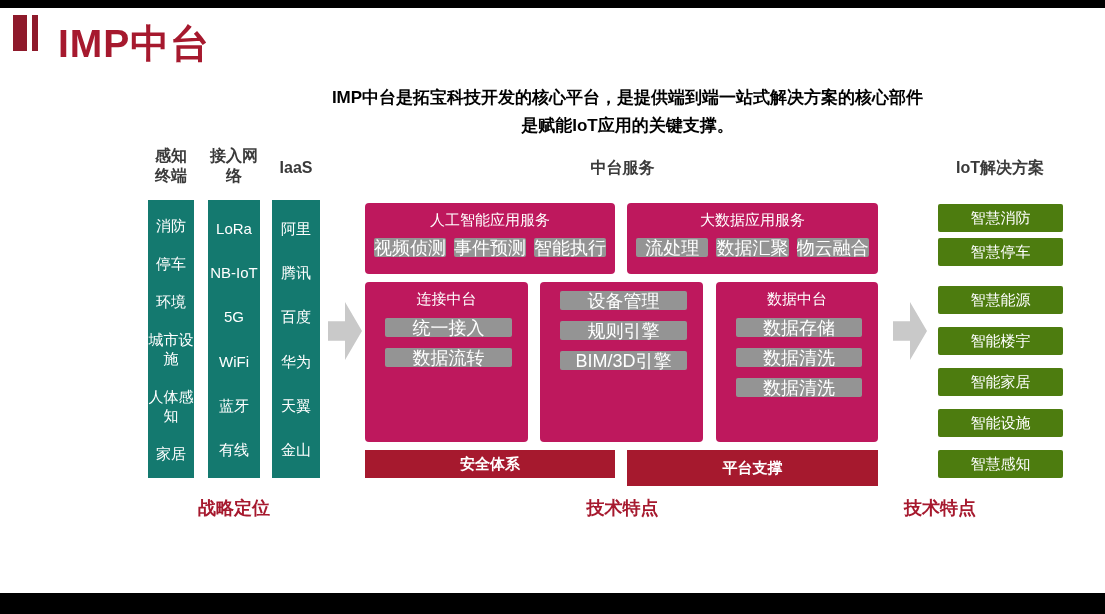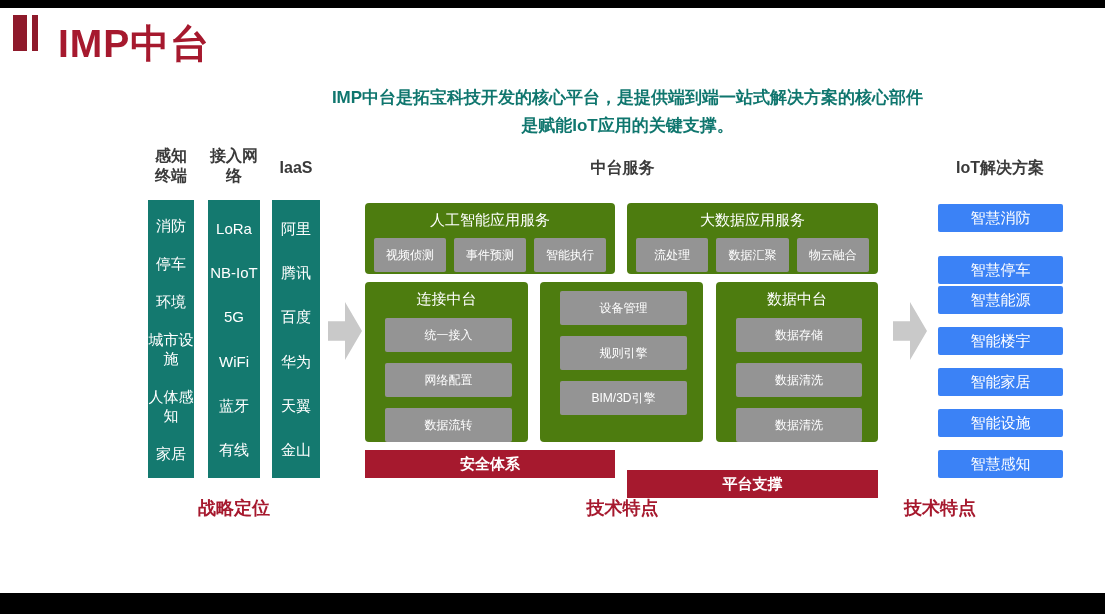--- a/index.html
+++ b/index.html
@@ -3,42 +3,42 @@
 <meta charset="utf-8">
 <style>
   html,body{margin:0;padding:0;background:#fff;}
   .canvas{position:relative;width:1105px;height:614px;background:#ffffff;overflow:hidden;
           font-family:"Liberation Sans","DejaVu Sans",sans-serif;}
   .abs{position:absolute;}
   .black-bar{background:#000000;}
   
   .accent-bar{background:#8E1A2B;}
   .slide-title{color:#A6192E;font-size:39px;font-weight:bold;letter-spacing:1px;}
-  .subtitle{color:#0f766e;font-size:17px;font-weight:bold;text-align:center;line-height:28px;}
+  .subtitle{color:#000000;font-size:17px;font-weight:bold;text-align:center;line-height:28px;}
   
   .col-header{color:#3A3A3A;font-size:16px;font-weight:bold;text-align:center;line-height:20px;}
   
   .pillar{background:#14796F;color:#fff;display:flex;flex-direction:column;justify-content:space-around;
           align-items:center;text-align:center;font-size:15px;padding:6px 0;box-sizing:border-box;}
   .pillar .p-item{width:100%;line-height:19px;word-break:break-word;}
   
   .block-arrow{background:#C9C9C9;clip-path:polygon(0 33%,50% 33%,50% 0,100% 50%,50% 100%,50% 67%,0 67%);}
   
-  .svc-box{background:#4d7c0f;border-radius:4px;color:#fff;box-sizing:border-box;}
+  .svc-box{background:#be185d;border-radius:4px;color:#fff;box-sizing:border-box;}
   .svc-title{text-align:center;font-size:15px;color:#fff;padding-top:8px;}
-  .chip{background:#949494;color:#fff;font-size:12px;display:flex;align-items:center;justify-content:center;
-        border-radius:2px;height:34px;box-sizing:border-box;white-space:nowrap;}
+  .chip{background:#949494;color:#fff;font-size:18px;display:flex;align-items:center;justify-content:center;
+        border-radius:2px;height:19px;box-sizing:border-box;white-space:nowrap;}
   .chip-row{display:flex;gap:8px;padding:8px 9px 0 9px;}
   .chip-row .chip{flex:1;}
   .chip-col{display:flex;flex-direction:column;gap:11px;padding:9px 16px 0 20px;}
   
   .red-bar{background:#A6192E;color:#fff;font-size:15px;font-weight:bold;display:flex;align-items:center;
            justify-content:center;}
   
-  .sol{background:#3b82f6;color:#fff;font-size:15px;display:flex;align-items:center;justify-content:center;
+  .sol{background:#4d7c0f;color:#fff;font-size:15px;display:flex;align-items:center;justify-content:center;
        border-radius:2px;}
   .footer-label{color:#A6192E;font-size:18px;font-weight:bold;text-align:center;}
 </style>
 </head>
 <body>
 
 <div class="canvas">
 
   <div class="abs black-bar" style="left:0;top:0;width:1105px;height:8px;"></div>
   <div class="abs black-bar" style="left:0;top:593px;width:1105px;height:21px;"></div>
@@ -99,47 +99,46 @@
       <div class="chip">流处理</div>
       <div class="chip">数据汇聚</div>
       <div class="chip">物云融合</div>
     </div>
   </div>
 
   <div class="abs svc-box" style="left:365px;top:282px;width:163px;height:160px;">
     <div class="svc-title">连接中台</div>
     <div class="chip-col">
       <div class="chip">统一接入</div>
-      <div class="chip">网络配置</div>
       <div class="chip">数据流转</div>
     </div>
   </div>
   <div class="abs svc-box" style="left:540px;top:282px;width:163px;height:160px;">
     <div class="chip-col">
       <div class="chip">设备管理</div>
       <div class="chip">规则引擎</div>
       <div class="chip">BIM/3D引擎</div>
     </div>
   </div>
   <div class="abs svc-box" style="left:716px;top:282px;width:162px;height:160px;">
     <div class="svc-title">数据中台</div>
     <div class="chip-col">
       <div class="chip">数据存储</div>
       <div class="chip">数据清洗</div>
       <div class="chip">数据清洗</div>
     </div>
   </div>
 
   <div class="abs red-bar" style="left:365px;top:450px;width:250px;height:28px;">安全体系</div>
-  <div class="abs red-bar" style="left:627px;top:450px;width:251px;height:28px;margin-top:20px;">平台支撑</div>
+  <div class="abs red-bar" style="left:627px;top:450px;width:251px;height:36px;">平台支撑</div>
 
   <div class="abs block-arrow" style="left:893px;top:302px;width:34px;height:58px;"></div>
 
   <div class="abs sol" style="left:938px;top:204px;width:125px;height:28px;">智慧消防</div>
-  <div class="abs sol" style="left:938px;top:256px;width:125px;height:28px;">智慧停车</div>
+  <div class="abs sol" style="left:938px;top:238px;width:125px;height:28px;">智慧停车</div>
   <div class="abs sol" style="left:938px;top:286px;width:125px;height:28px;">智慧能源</div>
   <div class="abs sol" style="left:938px;top:327px;width:125px;height:28px;">智能楼宇</div>
   <div class="abs sol" style="left:938px;top:368px;width:125px;height:28px;">智能家居</div>
   <div class="abs sol" style="left:938px;top:409px;width:125px;height:28px;">智能设施</div>
   <div class="abs sol" style="left:938px;top:450px;width:125px;height:28px;">智慧感知</div>
 
   <div class="abs footer-label" style="left:148px;top:496px;width:172px;">战略定位</div>
   <div class="abs footer-label" style="left:525px;top:496px;width:195px;">技术特点</div>
   <div class="abs footer-label" style="left:860px;top:496px;width:160px;">技术特点</div>
 

